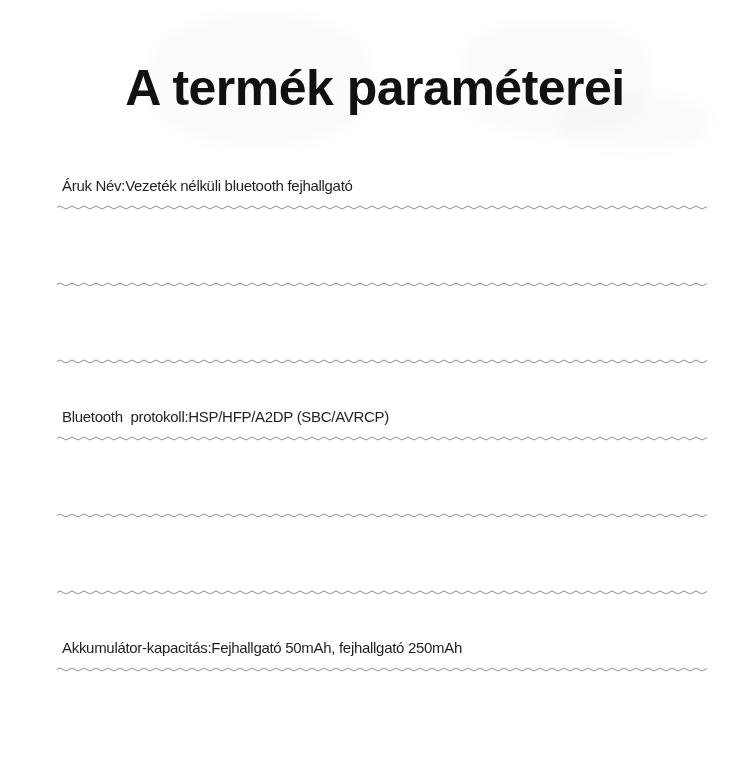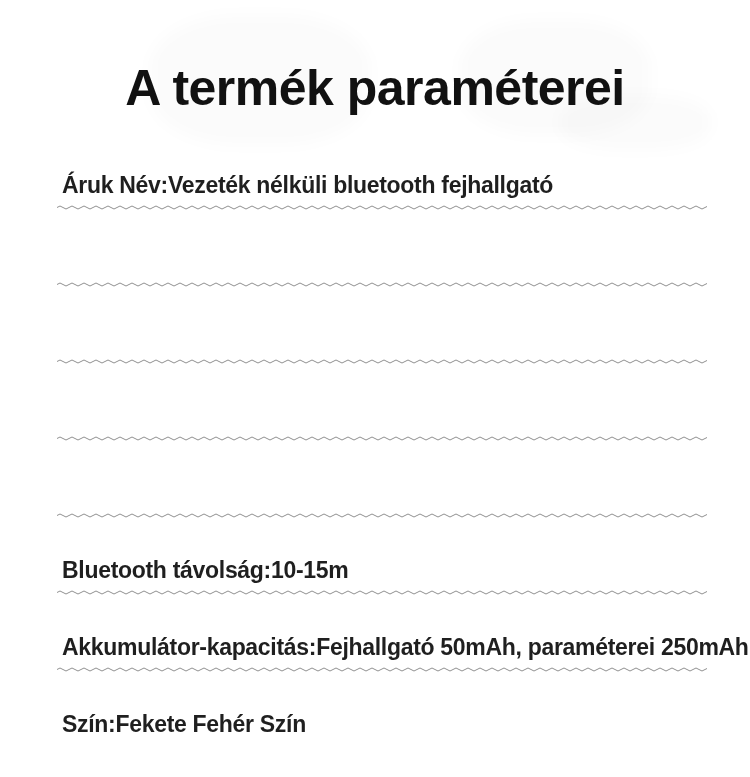--- a/index.html
+++ b/index.html
@@ -24,24 +24,23 @@
     margin:0;white-space:pre;
   }
   .specs{
     position:absolute;top:131px;left:57px;width:650px;
   }
   .spec-row{
     position:relative;height:77px;width:650px;
   }
   .spec-text{
     position:absolute;left:5px;bottom:12px;
-    font-size:23px;line-height:21px;letter-spacing:-0.3px;
+    font-size:15px;line-height:21px;letter-spacing:-0.3px;
     color:var(--body-text);
     white-space:pre;
-    font-weight:bold;
   }
   .sep{
     position:absolute;left:0;bottom:-3px;display:block;
   }
   .wave-path{
     fill:none;stroke:var(--separator);stroke-width:1;
   }
   .wm{
     position:absolute;background:rgba(0,0,0,0.016);
     border-radius:40%;filter:blur(7px);pointer-events:none;
@@ -74,42 +73,39 @@
       </svg>
   </div>
 
   <div class="spec-row">
     <svg class="sep" width="650" height="7" viewBox="0 0 650 7">
         <path class="wave-path" d="M0 3.5 q3 -3 6 0 q3 3 6 0 q3 -3 6 0 q3 3 6 0 q3 -3 6 0 q3 3 6 0 q3 -3 6 0 q3 3 6 0 q3 -3 6 0 q3 3 6 0 q3 -3 6 0 q3 3 6 0 q3 -3 6 0 q3 3 6 0 q3 -3 6 0 q3 3 6 0 q3 -3 6 0 q3 3 6 0 q3 -3 6 0 q3 3 6 0 q3 -3 6 0 q3 3 6 0 q3 -3 6 0 q3 3 6 0 q3 -3 6 0 q3 3 6 0 q3 -3 6 0 q3 3 6 0 q3 -3 6 0 q3 3 6 0 q3 -3 6 0 q3 3 6 0 q3 -3 6 0 q3 3 6 0 q3 -3 6 0 q3 3 6 0 q3 -3 6 0 q3 3 6 0 q3 -3 6 0 q3 3 6 0 q3 -3 6 0 q3 3 6 0 q3 -3 6 0 q3 3 6 0 q3 -3 6 0 q3 3 6 0 q3 -3 6 0 q3 3 6 0 q3 -3 6 0 q3 3 6 0 q3 -3 6 0 q3 3 6 0 q3 -3 6 0 q3 3 6 0 q3 -3 6 0 q3 3 6 0 q3 -3 6 0 q3 3 6 0 q3 -3 6 0 q3 3 6 0 q3 -3 6 0 q3 3 6 0 q3 -3 6 0 q3 3 6 0 q3 -3 6 0 q3 3 6 0 q3 -3 6 0 q3 3 6 0 q3 -3 6 0 q3 3 6 0 q3 -3 6 0 q3 3 6 0 q3 -3 6 0 q3 3 6 0 q3 -3 6 0 q3 3 6 0 q3 -3 6 0 q3 3 6 0 q3 -3 6 0 q3 3 6 0 q3 -3 6 0 q3 3 6 0 q3 -3 6 0 q3 3 6 0 q3 -3 6 0 q3 3 6 0 q3 -3 6 0 q3 3 6 0 q3 -3 6 0 q3 3 6 0 q3 -3 6 0 q3 3 6 0 q3 -3 6 0 q3 3 6 0 q3 -3 6 0 q3 3 6 0 q3 -3 6 0 q3 3 6 0 q3 -3 6 0 q3 3 6 0 q3 -3 6 0 q3 3 6 0 q3 -3 6 0 q3 3 6 0 q3 -3 6 0 q3 3 6 0 q3 -3 6 0 q3 3 6 0 q3 -3 6 0"></path>
       </svg>
   </div>
 
   <div class="spec-row">
+    <span class="spec-text">Bluetooth  protokoll:HSP/HFP/A2DP (SBC/AVRCP)</span>
     <svg class="sep" width="650" height="7" viewBox="0 0 650 7">
         <path class="wave-path" d="M0 3.5 q3 -3 6 0 q3 3 6 0 q3 -3 6 0 q3 3 6 0 q3 -3 6 0 q3 3 6 0 q3 -3 6 0 q3 3 6 0 q3 -3 6 0 q3 3 6 0 q3 -3 6 0 q3 3 6 0 q3 -3 6 0 q3 3 6 0 q3 -3 6 0 q3 3 6 0 q3 -3 6 0 q3 3 6 0 q3 -3 6 0 q3 3 6 0 q3 -3 6 0 q3 3 6 0 q3 -3 6 0 q3 3 6 0 q3 -3 6 0 q3 3 6 0 q3 -3 6 0 q3 3 6 0 q3 -3 6 0 q3 3 6 0 q3 -3 6 0 q3 3 6 0 q3 -3 6 0 q3 3 6 0 q3 -3 6 0 q3 3 6 0 q3 -3 6 0 q3 3 6 0 q3 -3 6 0 q3 3 6 0 q3 -3 6 0 q3 3 6 0 q3 -3 6 0 q3 3 6 0 q3 -3 6 0 q3 3 6 0 q3 -3 6 0 q3 3 6 0 q3 -3 6 0 q3 3 6 0 q3 -3 6 0 q3 3 6 0 q3 -3 6 0 q3 3 6 0 q3 -3 6 0 q3 3 6 0 q3 -3 6 0 q3 3 6 0 q3 -3 6 0 q3 3 6 0 q3 -3 6 0 q3 3 6 0 q3 -3 6 0 q3 3 6 0 q3 -3 6 0 q3 3 6 0 q3 -3 6 0 q3 3 6 0 q3 -3 6 0 q3 3 6 0 q3 -3 6 0 q3 3 6 0 q3 -3 6 0 q3 3 6 0 q3 -3 6 0 q3 3 6 0 q3 -3 6 0 q3 3 6 0 q3 -3 6 0 q3 3 6 0 q3 -3 6 0 q3 3 6 0 q3 -3 6 0 q3 3 6 0 q3 -3 6 0 q3 3 6 0 q3 -3 6 0 q3 3 6 0 q3 -3 6 0 q3 3 6 0 q3 -3 6 0 q3 3 6 0 q3 -3 6 0 q3 3 6 0 q3 -3 6 0 q3 3 6 0 q3 -3 6 0 q3 3 6 0 q3 -3 6 0 q3 3 6 0 q3 -3 6 0 q3 3 6 0 q3 -3 6 0 q3 3 6 0 q3 -3 6 0 q3 3 6 0 q3 -3 6 0 q3 3 6 0 q3 -3 6 0"></path>
       </svg>
   </div>
 
   <div class="spec-row">
     <svg class="sep" width="650" height="7" viewBox="0 0 650 7">
         <path class="wave-path" d="M0 3.5 q3 -3 6 0 q3 3 6 0 q3 -3 6 0 q3 3 6 0 q3 -3 6 0 q3 3 6 0 q3 -3 6 0 q3 3 6 0 q3 -3 6 0 q3 3 6 0 q3 -3 6 0 q3 3 6 0 q3 -3 6 0 q3 3 6 0 q3 -3 6 0 q3 3 6 0 q3 -3 6 0 q3 3 6 0 q3 -3 6 0 q3 3 6 0 q3 -3 6 0 q3 3 6 0 q3 -3 6 0 q3 3 6 0 q3 -3 6 0 q3 3 6 0 q3 -3 6 0 q3 3 6 0 q3 -3 6 0 q3 3 6 0 q3 -3 6 0 q3 3 6 0 q3 -3 6 0 q3 3 6 0 q3 -3 6 0 q3 3 6 0 q3 -3 6 0 q3 3 6 0 q3 -3 6 0 q3 3 6 0 q3 -3 6 0 q3 3 6 0 q3 -3 6 0 q3 3 6 0 q3 -3 6 0 q3 3 6 0 q3 -3 6 0 q3 3 6 0 q3 -3 6 0 q3 3 6 0 q3 -3 6 0 q3 3 6 0 q3 -3 6 0 q3 3 6 0 q3 -3 6 0 q3 3 6 0 q3 -3 6 0 q3 3 6 0 q3 -3 6 0 q3 3 6 0 q3 -3 6 0 q3 3 6 0 q3 -3 6 0 q3 3 6 0 q3 -3 6 0 q3 3 6 0 q3 -3 6 0 q3 3 6 0 q3 -3 6 0 q3 3 6 0 q3 -3 6 0 q3 3 6 0 q3 -3 6 0 q3 3 6 0 q3 -3 6 0 q3 3 6 0 q3 -3 6 0 q3 3 6 0 q3 -3 6 0 q3 3 6 0 q3 -3 6 0 q3 3 6 0 q3 -3 6 0 q3 3 6 0 q3 -3 6 0 q3 3 6 0 q3 -3 6 0 q3 3 6 0 q3 -3 6 0 q3 3 6 0 q3 -3 6 0 q3 3 6 0 q3 -3 6 0 q3 3 6 0 q3 -3 6 0 q3 3 6 0 q3 -3 6 0 q3 3 6 0 q3 -3 6 0 q3 3 6 0 q3 -3 6 0 q3 3 6 0 q3 -3 6 0 q3 3 6 0 q3 -3 6 0 q3 3 6 0 q3 -3 6 0 q3 3 6 0 q3 -3 6 0"></path>
       </svg>
   </div>
 
   <div class="spec-row">
-    <span class="spec-text">Bluetooth távolság:10-15m</span>
     <svg class="sep" width="650" height="7" viewBox="0 0 650 7">
         <path class="wave-path" d="M0 3.5 q3 -3 6 0 q3 3 6 0 q3 -3 6 0 q3 3 6 0 q3 -3 6 0 q3 3 6 0 q3 -3 6 0 q3 3 6 0 q3 -3 6 0 q3 3 6 0 q3 -3 6 0 q3 3 6 0 q3 -3 6 0 q3 3 6 0 q3 -3 6 0 q3 3 6 0 q3 -3 6 0 q3 3 6 0 q3 -3 6 0 q3 3 6 0 q3 -3 6 0 q3 3 6 0 q3 -3 6 0 q3 3 6 0 q3 -3 6 0 q3 3 6 0 q3 -3 6 0 q3 3 6 0 q3 -3 6 0 q3 3 6 0 q3 -3 6 0 q3 3 6 0 q3 -3 6 0 q3 3 6 0 q3 -3 6 0 q3 3 6 0 q3 -3 6 0 q3 3 6 0 q3 -3 6 0 q3 3 6 0 q3 -3 6 0 q3 3 6 0 q3 -3 6 0 q3 3 6 0 q3 -3 6 0 q3 3 6 0 q3 -3 6 0 q3 3 6 0 q3 -3 6 0 q3 3 6 0 q3 -3 6 0 q3 3 6 0 q3 -3 6 0 q3 3 6 0 q3 -3 6 0 q3 3 6 0 q3 -3 6 0 q3 3 6 0 q3 -3 6 0 q3 3 6 0 q3 -3 6 0 q3 3 6 0 q3 -3 6 0 q3 3 6 0 q3 -3 6 0 q3 3 6 0 q3 -3 6 0 q3 3 6 0 q3 -3 6 0 q3 3 6 0 q3 -3 6 0 q3 3 6 0 q3 -3 6 0 q3 3 6 0 q3 -3 6 0 q3 3 6 0 q3 -3 6 0 q3 3 6 0 q3 -3 6 0 q3 3 6 0 q3 -3 6 0 q3 3 6 0 q3 -3 6 0 q3 3 6 0 q3 -3 6 0 q3 3 6 0 q3 -3 6 0 q3 3 6 0 q3 -3 6 0 q3 3 6 0 q3 -3 6 0 q3 3 6 0 q3 -3 6 0 q3 3 6 0 q3 -3 6 0 q3 3 6 0 q3 -3 6 0 q3 3 6 0 q3 -3 6 0 q3 3 6 0 q3 -3 6 0 q3 3 6 0 q3 -3 6 0 q3 3 6 0 q3 -3 6 0 q3 3 6 0 q3 -3 6 0 q3 3 6 0 q3 -3 6 0"></path>
       </svg>
   </div>
 
   <div class="spec-row">
-    <span class="spec-text">Akkumulátor-kapacitás:Fejhallgató 50mAh, paraméterei 250mAh</span>
+    <span class="spec-text">Akkumulátor-kapacitás:Fejhallgató 50mAh, fejhallgató 250mAh</span>
     <svg class="sep" width="650" height="7" viewBox="0 0 650 7">
         <path class="wave-path" d="M0 3.5 q3 -3 6 0 q3 3 6 0 q3 -3 6 0 q3 3 6 0 q3 -3 6 0 q3 3 6 0 q3 -3 6 0 q3 3 6 0 q3 -3 6 0 q3 3 6 0 q3 -3 6 0 q3 3 6 0 q3 -3 6 0 q3 3 6 0 q3 -3 6 0 q3 3 6 0 q3 -3 6 0 q3 3 6 0 q3 -3 6 0 q3 3 6 0 q3 -3 6 0 q3 3 6 0 q3 -3 6 0 q3 3 6 0 q3 -3 6 0 q3 3 6 0 q3 -3 6 0 q3 3 6 0 q3 -3 6 0 q3 3 6 0 q3 -3 6 0 q3 3 6 0 q3 -3 6 0 q3 3 6 0 q3 -3 6 0 q3 3 6 0 q3 -3 6 0 q3 3 6 0 q3 -3 6 0 q3 3 6 0 q3 -3 6 0 q3 3 6 0 q3 -3 6 0 q3 3 6 0 q3 -3 6 0 q3 3 6 0 q3 -3 6 0 q3 3 6 0 q3 -3 6 0 q3 3 6 0 q3 -3 6 0 q3 3 6 0 q3 -3 6 0 q3 3 6 0 q3 -3 6 0 q3 3 6 0 q3 -3 6 0 q3 3 6 0 q3 -3 6 0 q3 3 6 0 q3 -3 6 0 q3 3 6 0 q3 -3 6 0 q3 3 6 0 q3 -3 6 0 q3 3 6 0 q3 -3 6 0 q3 3 6 0 q3 -3 6 0 q3 3 6 0 q3 -3 6 0 q3 3 6 0 q3 -3 6 0 q3 3 6 0 q3 -3 6 0 q3 3 6 0 q3 -3 6 0 q3 3 6 0 q3 -3 6 0 q3 3 6 0 q3 -3 6 0 q3 3 6 0 q3 -3 6 0 q3 3 6 0 q3 -3 6 0 q3 3 6 0 q3 -3 6 0 q3 3 6 0 q3 -3 6 0 q3 3 6 0 q3 -3 6 0 q3 3 6 0 q3 -3 6 0 q3 3 6 0 q3 -3 6 0 q3 3 6 0 q3 -3 6 0 q3 3 6 0 q3 -3 6 0 q3 3 6 0 q3 -3 6 0 q3 3 6 0 q3 -3 6 0 q3 3 6 0 q3 -3 6 0 q3 3 6 0 q3 -3 6 0 q3 3 6 0 q3 -3 6 0"></path>
       </svg>
   </div>
 
-  <div class="spec-row">
-    <span class="spec-text">Szín:Fekete Fehér Szín</span>
-  </div>
 
 </div>
 
 </body></html>

